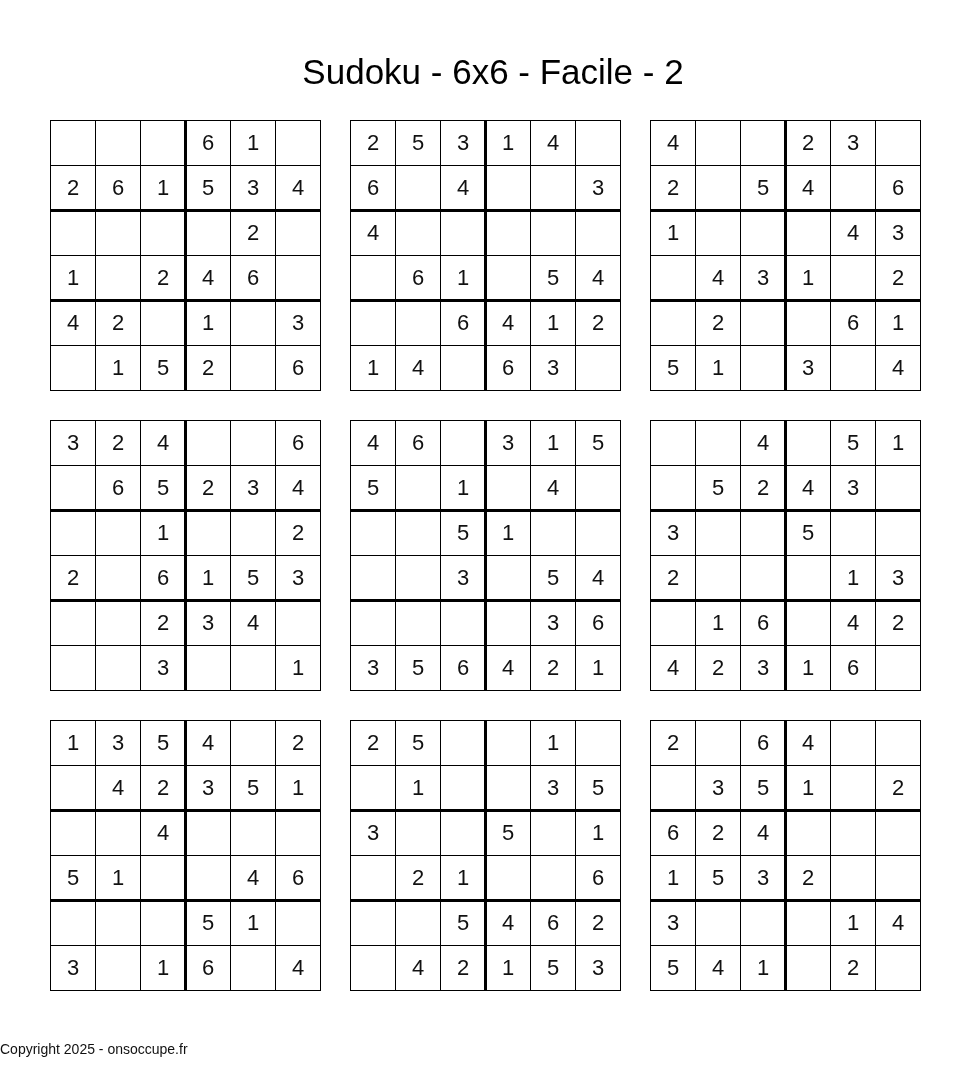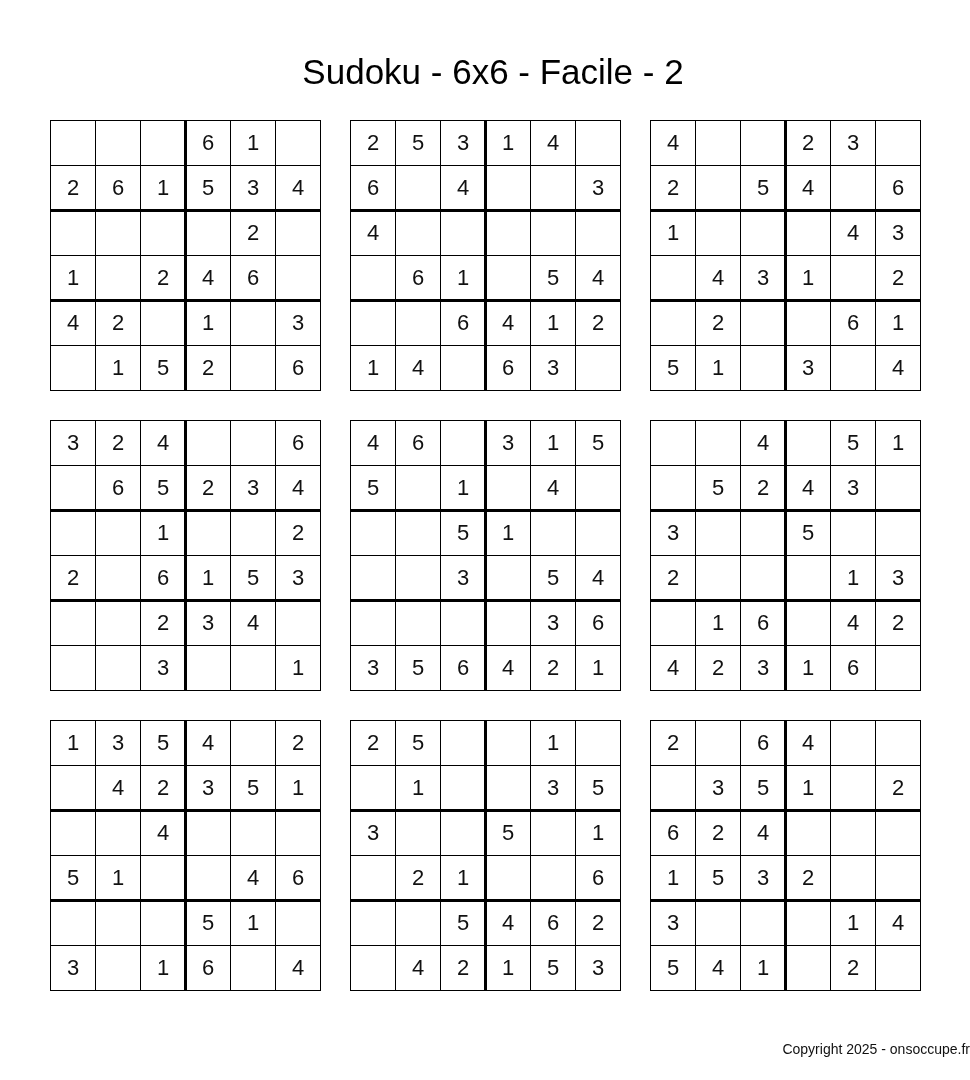--- a/index.html
+++ b/index.html
@@ -78,21 +78,21 @@
       background: #000;
       pointer-events: none;
     }
     .sep-h1 { top: 88px; }
     .sep-h2 { top: 178px; }
     .footer {
       position: absolute;
       top: 1041px;
       left: 0;
       width: 970px;
-      text-align: right;
+      text-align: left;
       font-size: 14px;
       color: #111;
     }
   </style>
 </head>
 <body>
 
 <h1 class="page-title">Sudoku - 6x6 - Facile - 2</h1>
 
 <div class="grids" id="grids">

